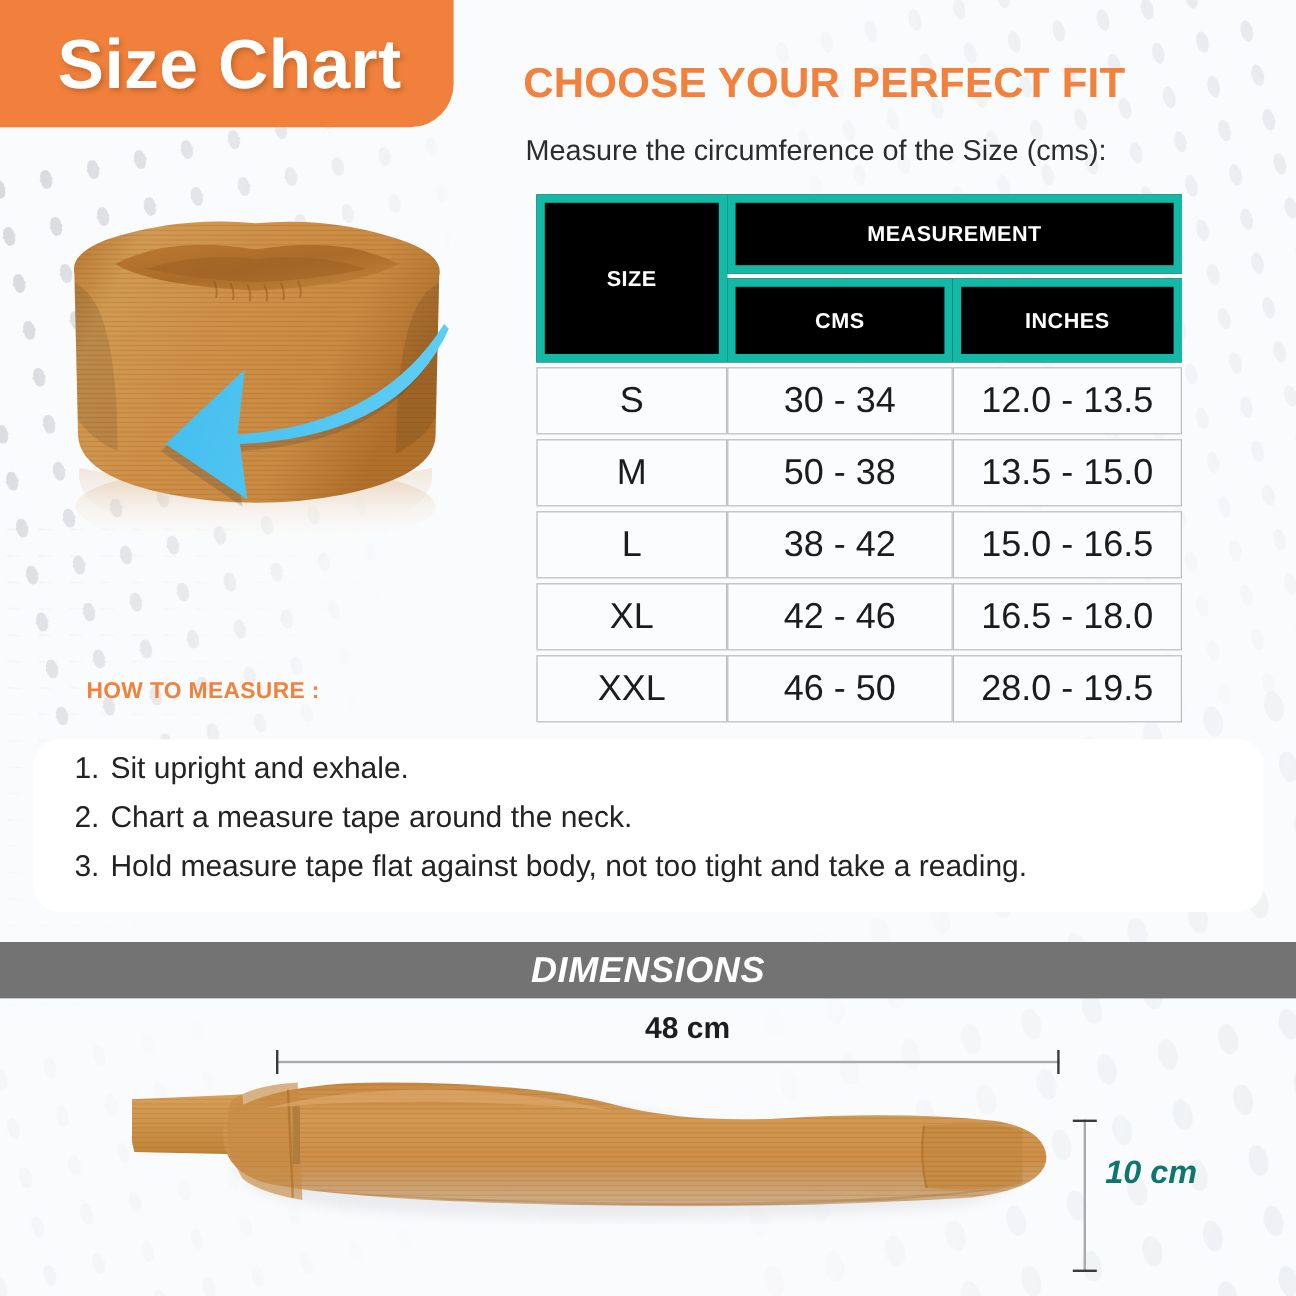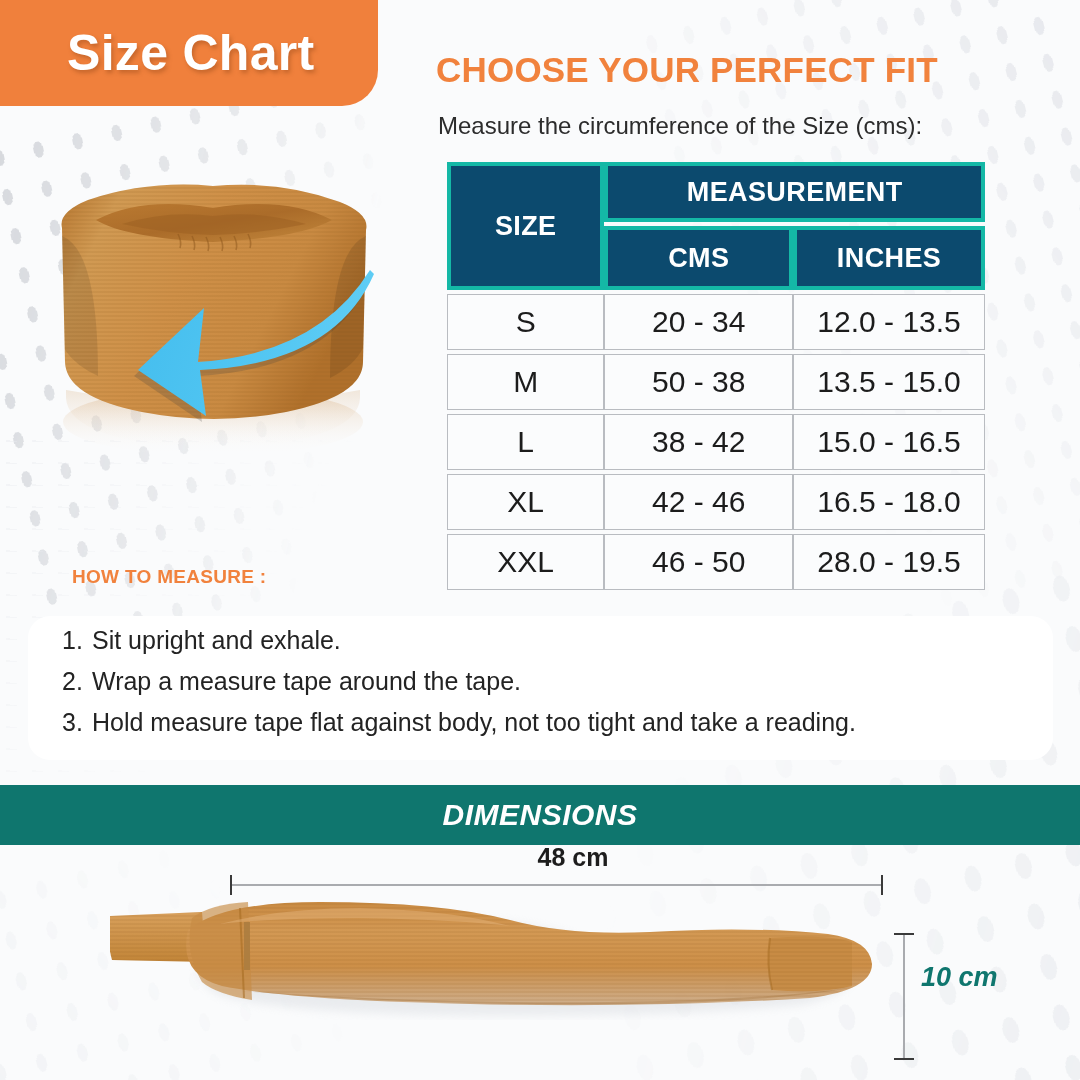--- a/index.html
+++ b/index.html
@@ -56,22 +56,22 @@
 
   
   .title-banner{
     position:absolute;left:0;top:0;width:378px;height:106px;
     background:#f0803c;
     border-bottom-right-radius:36px;
     display:flex;align-items:center;
     z-index:6;
   }
   .title-banner .title-text{
-    color:#ffffff;font-size:50px;font-weight:bold;letter-spacing:.3px;
-    padding-left:67px;
+    color:#ffffff;font-size:58px;font-weight:bold;letter-spacing:.3px;
+    padding-left:48px;
     text-shadow:2px 3px 4px rgba(120,55,15,.35);
   }
 
   
   .fit-heading{
     position:absolute;left:436px;top:50px;
     color:#f1823d;font-size:35px;font-weight:bold;letter-spacing:.2px;
     z-index:5;
   }
   .fit-sub{
@@ -80,23 +80,23 @@
     z-index:5;
   }
 
   
   .size-table{
     position:absolute;left:447px;top:158px;width:538px;
     border-collapse:separate;border-spacing:0 4px;
     z-index:5;
   }
   .size-table th{
-    background:#0c4a6e;color:#ffffff;
-    font-size:27px;font-weight:bold;letter-spacing:.4px;
-    border:4px solid #14b8a6;
+    background:#000000;color:#ffffff;
+    font-size:18px;font-weight:bold;letter-spacing:.4px;
+    border:7px solid #14b8a6;
     padding:0;text-align:center;vertical-align:middle;
   }
   .size-table th.th-size{width:158px;height:115px;}
   .size-table th.th-meas{height:52px;}
   .size-table th.th-sub{height:56px;width:190px;}
   .size-table td{
     background:#fbfcfd;color:#1c1c1c;
     font-size:30px;font-weight:normal;
     border:1px solid #b9bcc1;
     height:54px;text-align:center;vertical-align:middle;
@@ -121,22 +121,22 @@
     position:absolute;left:62px;top:620px;width:990px;
     z-index:5;
     color:#232323;font-size:25px;line-height:41px;
   }
   .how-row{display:flex;align-items:baseline;}
   .how-num{width:30px;flex:none;}
   .how-txt{flex:1;}
 
   
   .dim-band{
-    position:absolute;left:0;top:785px;width:1080px;height:60px;
-    background:#0f766e;
+    position:absolute;left:0;top:785px;width:1080px;height:47px;
+    background:#737373;
     display:flex;align-items:center;justify-content:center;
     z-index:5;
   }
   .dim-band .dim-text{
     color:#ffffff;font-size:30px;font-weight:bold;font-style:italic;letter-spacing:.5px;
   }
 
   
   .dim-width-label{
     position:absolute;left:0;right:0;top:843px;text-align:center;
@@ -256,21 +256,21 @@
       <th class="th-meas" colspan="2">MEASUREMENT</th>
     </tr>
     <tr>
       <th class="th-sub">CMS</th>
       <th class="th-sub">INCHES</th>
     </tr>
   </thead>
   <tbody>
     <tr>
       <td class="c-size">S</td>
-      <td class="c-cms">20 - 34</td>
+      <td class="c-cms">30 - 34</td>
       <td>12.0 - 13.5</td>
     </tr>
     <tr>
       <td class="c-size">M</td>
       <td class="c-cms">50 - 38</td>
       <td>13.5 - 15.0</td>
     </tr>
     <tr>
       <td class="c-size">L</td>
       <td class="c-cms">38 - 42</td>
@@ -291,21 +291,21 @@
 
 <div class="how-heading">HOW TO MEASURE :</div>
 <div class="how-card"></div>
 <div class="how-list">
   <div class="how-row">
     <span class="how-num">1.</span>
     <span class="how-txt">Sit upright and exhale.</span>
   </div>
   <div class="how-row">
     <span class="how-num">2.</span>
-    <span class="how-txt">Wrap a measure tape around the tape.</span>
+    <span class="how-txt">Chart a measure tape around the neck.</span>
   </div>
   <div class="how-row">
     <span class="how-num">3.</span>
     <span class="how-txt">Hold measure tape flat against body, not too tight and take a reading.</span>
   </div>
 </div>
 
 <div class="dim-band">
   <div class="dim-text">DIMENSIONS</div>
 </div>

